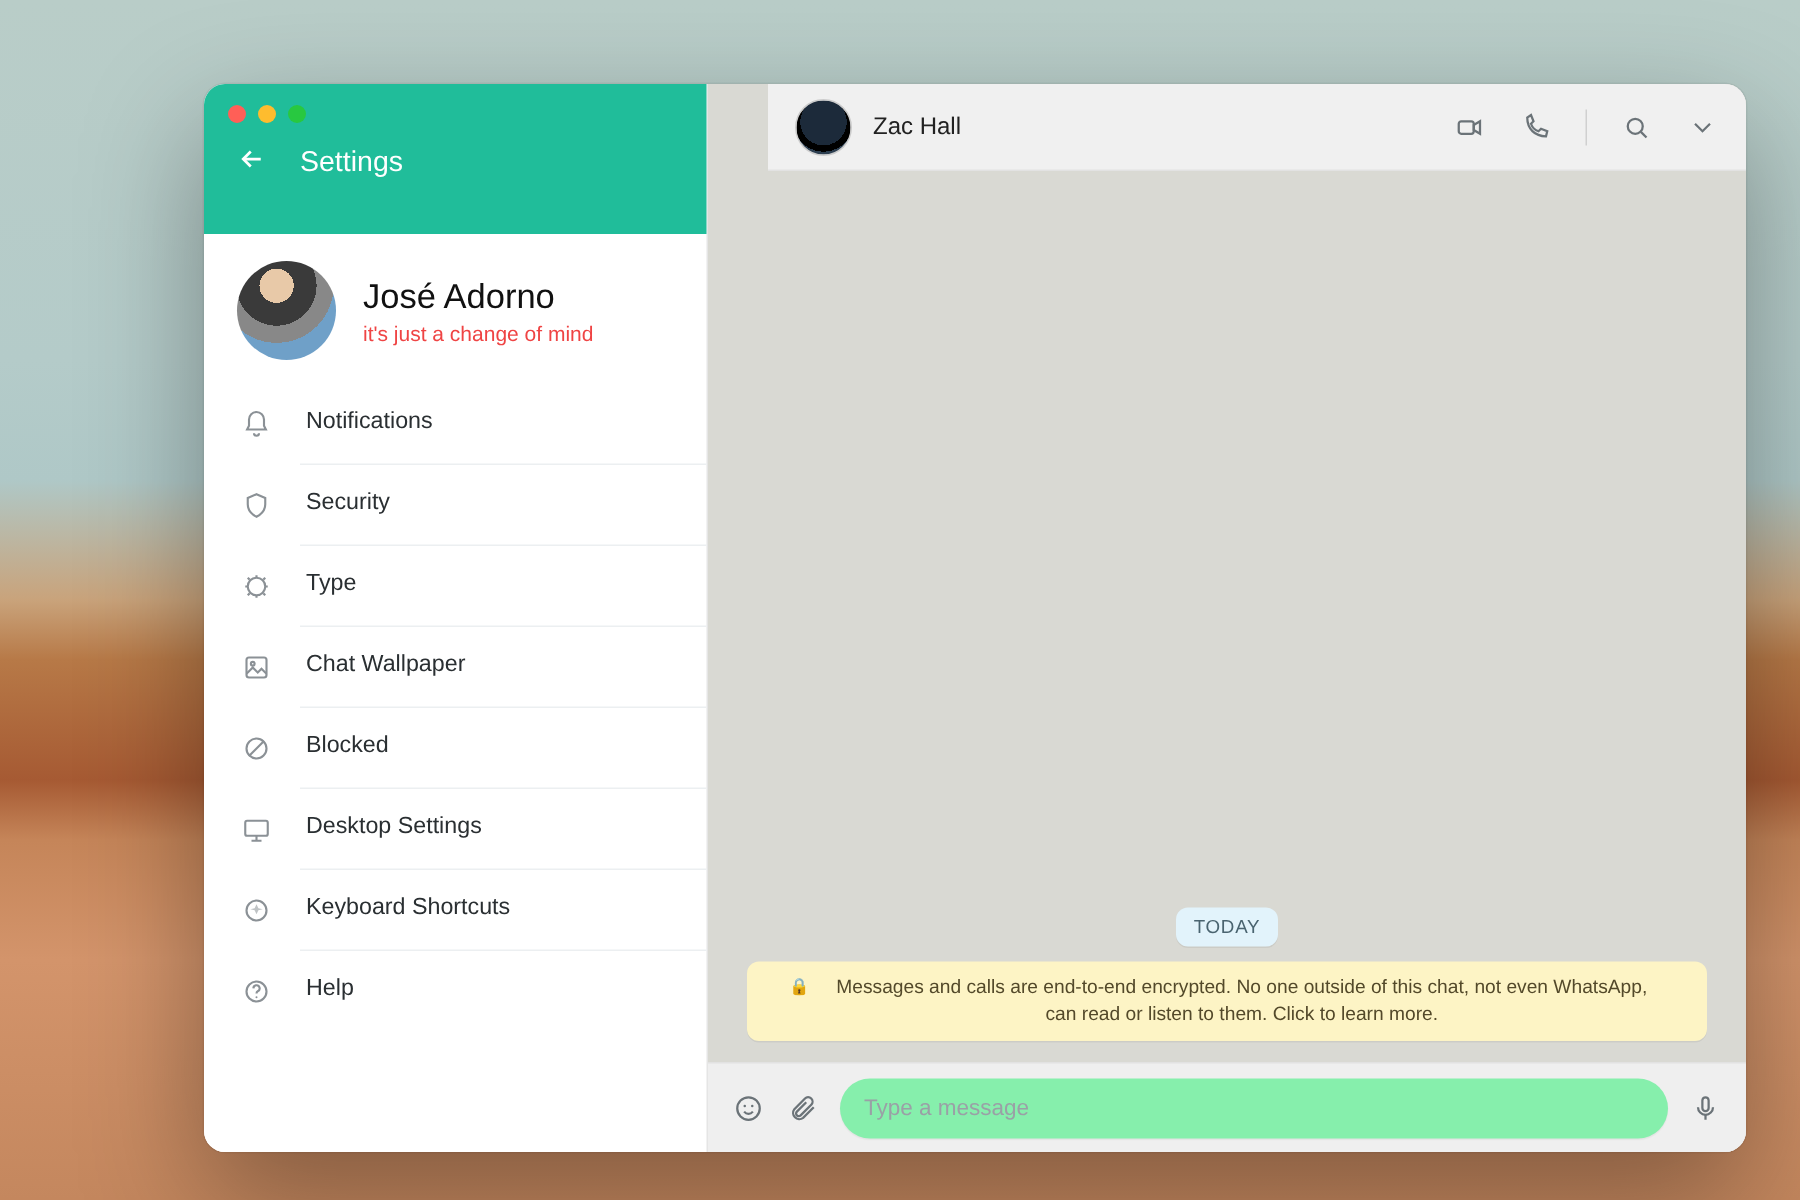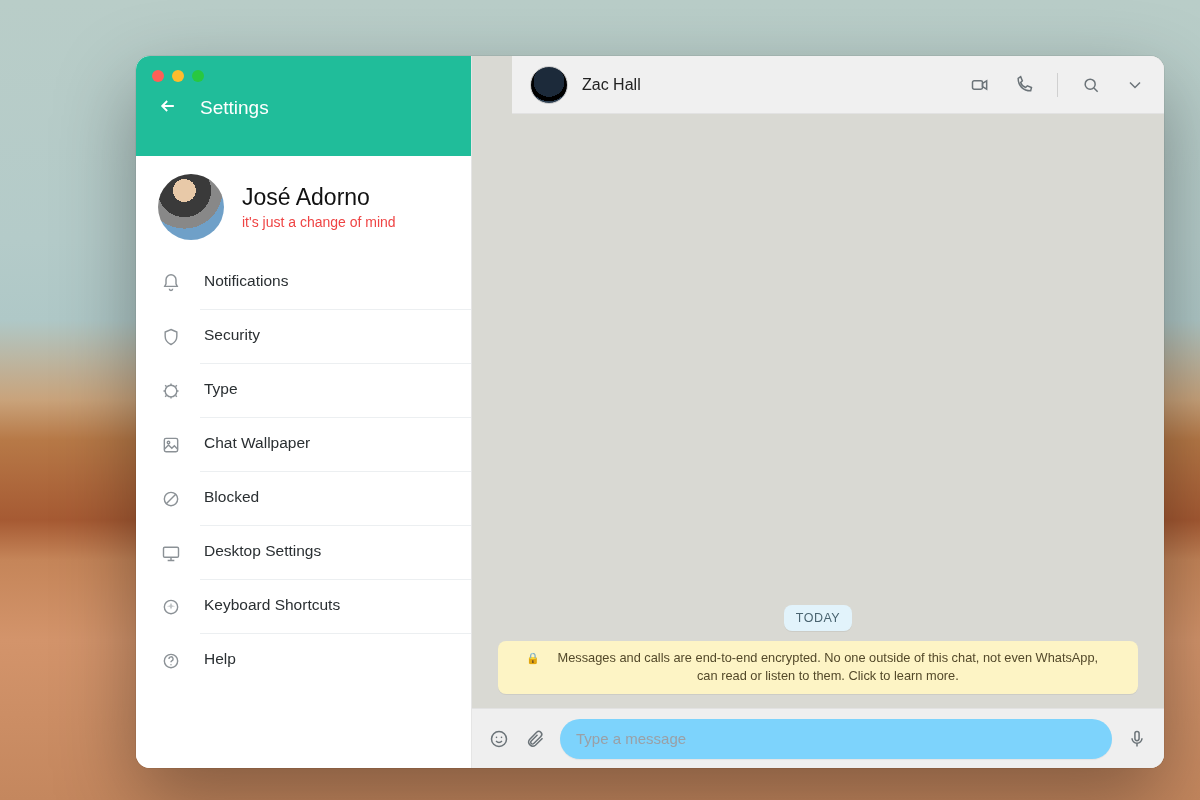--- a/index.html
+++ b/index.html
@@ -89,21 +89,21 @@
     display: flex; gap: 6px; align-items: flex-start; justify-content: center;
   }
   .enc-banner .lock { font-size: 11px; padding-top: 2px; }
 
   .composer {
     height: 60px; background: #efefef; border-top: 1px solid #e2e2e2;
     display: flex; align-items: center; gap: 14px; padding: 0 16px;
   }
   .composer .ibtn { color: #6b7378; }
   .input-wrap {
-    flex: 1; height: 40px; background: #7dd3fc; border-radius: 20px;
+    flex: 1; height: 40px; background: #86efac; border-radius: 20px;
     display: flex; align-items: center; padding: 0 16px;
     box-shadow: 0 1px 1px rgba(0,0,0,0.05);
   }
   .input-wrap input {
     border: none; outline: none; width: 100%; font-size: 15px; color: #333;
     background: transparent;
   }
   .input-wrap input::placeholder { color: #9aa0a6; }
 </style>
 </head>

